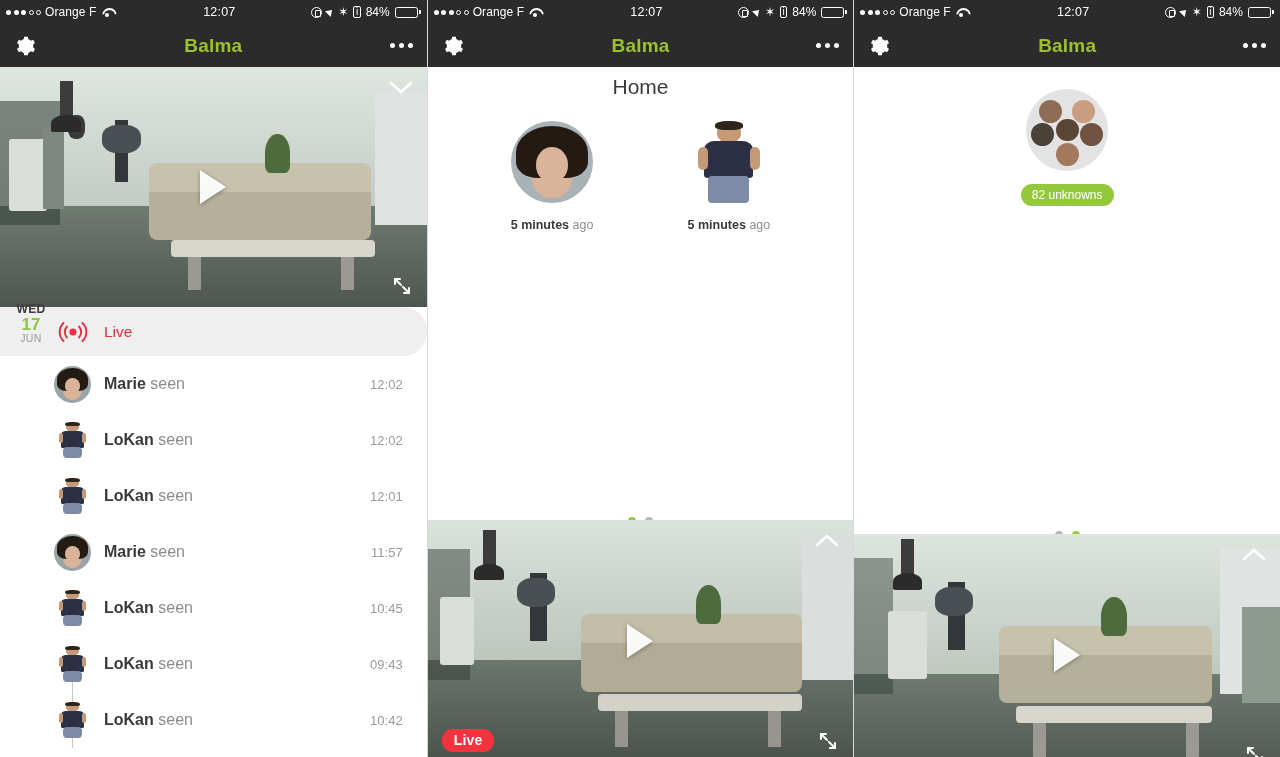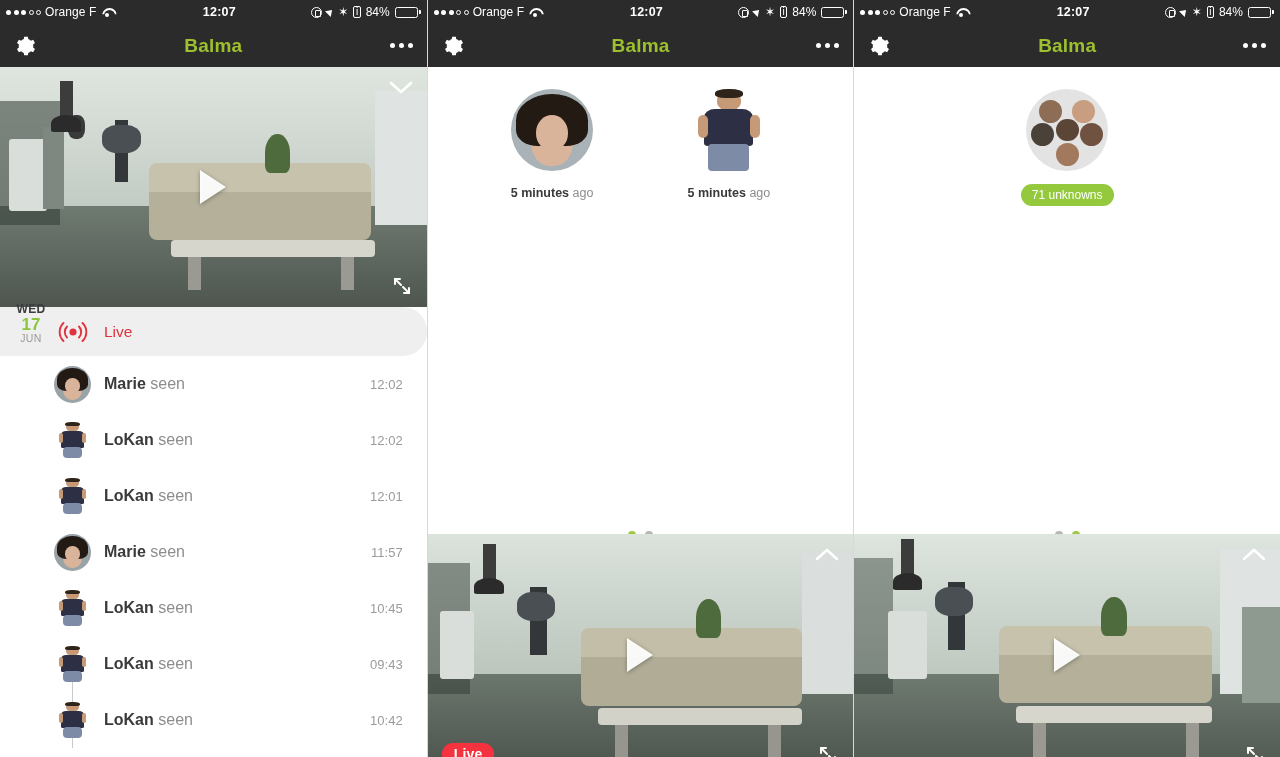--- a/index.html
+++ b/index.html
@@ -29,21 +29,21 @@
     content:""; position:absolute; left:1px; top:1px; width:11px; height:11px;
     border:2px solid #fff; border-radius:50%;
     clip-path: polygon(0 0, 100% 0, 100% 45%, 50% 45%, 0 45%);
   }
   .wifi::after {
     content:""; position:absolute; left:4.5px; top:6px; width:4px; height:4px;
     background:#fff; border-radius:50%;
   }
   .sb-time {
     position:absolute; left:12px; right:0; text-align:center;
-    font-size: 12.5px; font-weight: bold; letter-spacing:.2px;
+    font-size: 12.5px; font-weight: normal; letter-spacing:.2px;
   }
   .sb-right { margin-left:auto; display:flex; align-items:center; gap:5px; font-size:12px; }
   .ico-lock { width:11px; height:11px; border:1.3px solid #fff; border-radius:50%; position:relative; }
   .ico-lock::after { content:""; position:absolute; left:3px; top:2.4px; width:4px; height:5px; border:1.2px solid #fff; border-radius:1px 1px 0 0; }
   .ico-loc { width:0; height:0; border-left:6px solid #fff; border-top:4px solid transparent; border-bottom:4px solid transparent; transform: rotate(-45deg); }
   .ico-bt { font-size: 12px; line-height:1; }
   .ico-i { font-size:10px; border:1px solid #fff; border-radius:2px; padding:0 1.5px; line-height:10px; }
   .battery { display:flex; align-items:center; }
   .bat-body { width:23px; height:11px; border:1px solid #fff; border-radius:2.5px; padding:1px; }
   .bat-fill { height:100%; background:#fff; border-radius:1px; }
@@ -389,20 +389,21 @@
       </span>
       <span class="nav-title">Balma</span>
       <span class="ellipsis">
           <i></i>
           <i></i>
           <i></i>
         </span>
     </div>
 
     <div class="people-pane">
+      <div class="pp-title">Home</div>
       <div class="pp-row">
         <div class="pp-cell">
           <div class="pp-ava">
             <span class="face">
               <span class="f-skin" style="left:24%;top:30%;width:52%;height:64%;background:#d9b49a;border-radius:50% 50% 45% 45%"></span>
               <span class="f-hair" style="left:6%;top:6%;width:88%;height:64%;background:#241a14;border-radius:50% 50% 30% 30%"></span>
               <span class="f-skin" style="left:30%;top:32%;width:40%;height:44%;background:#d9b49a;border-radius:50%"></span>
             </span>
           </div>
           <div class="pp-cap">
@@ -512,21 +513,21 @@
         <div class="pp-cell">
           <div class="pp-ava cluster">
             <span class="cl-dot" style="left:16%;top:14%;width:28%;height:28%;background:#8d6d55"></span>
             <span class="cl-dot" style="right:16%;top:14%;width:28%;height:28%;background:#c99d7f"></span>
             <span class="cl-dot" style="left:6%;top:42%;width:28%;height:28%;background:#4a4238"></span>
             <span class="cl-dot" style="left:36%;top:36%;width:28%;height:28%;background:#5b4536"></span>
             <span class="cl-dot" style="right:6%;top:42%;width:28%;height:28%;background:#6f5340"></span>
             <span class="cl-dot" style="left:36%;bottom:6%;width:28%;height:28%;background:#a2795d"></span>
           </div>
           <div>
-            <span class="unknown-badge">71 unknowns</span>
+            <span class="unknown-badge">82 unknowns</span>
           </div>
         </div>
       </div>
       <div class="pagedots">
           <i></i>
           <i class="on"></i>
         </div>
     </div>
 
     <div class="video" style="height:242px">

